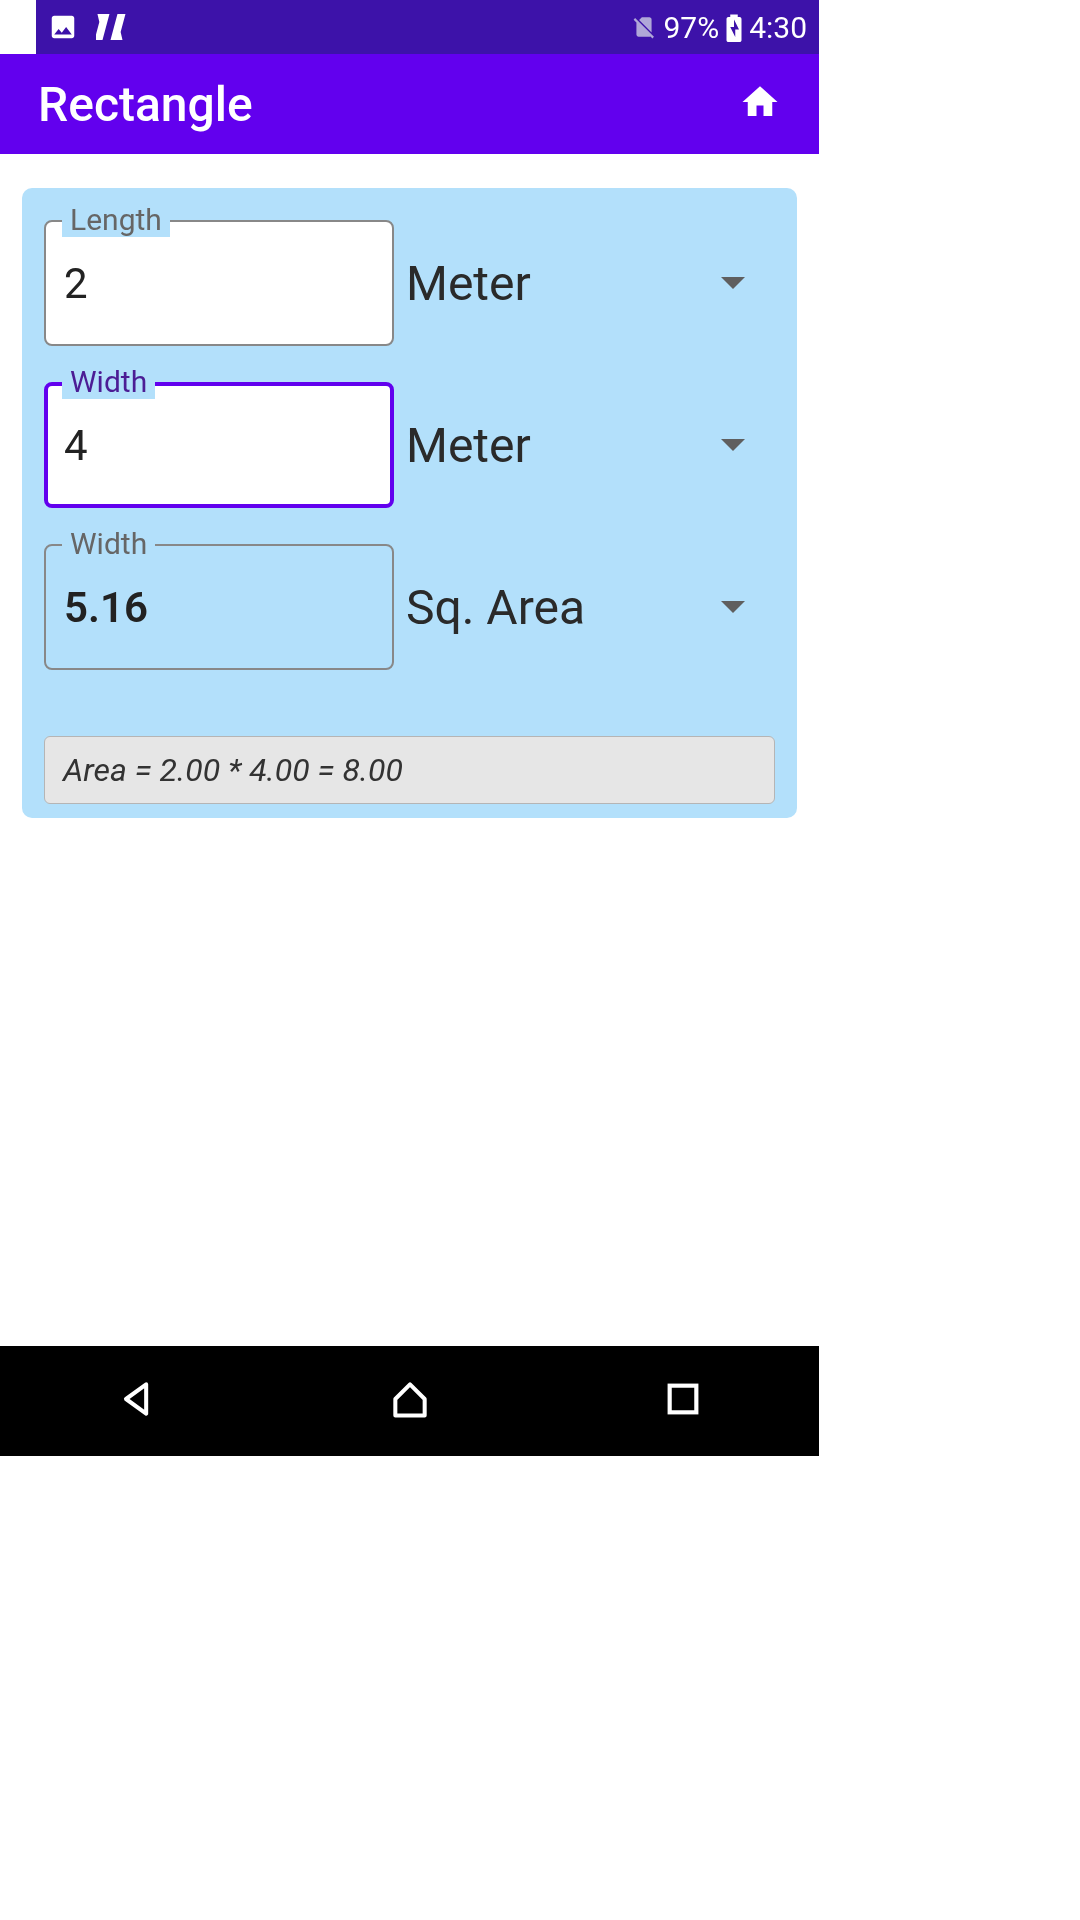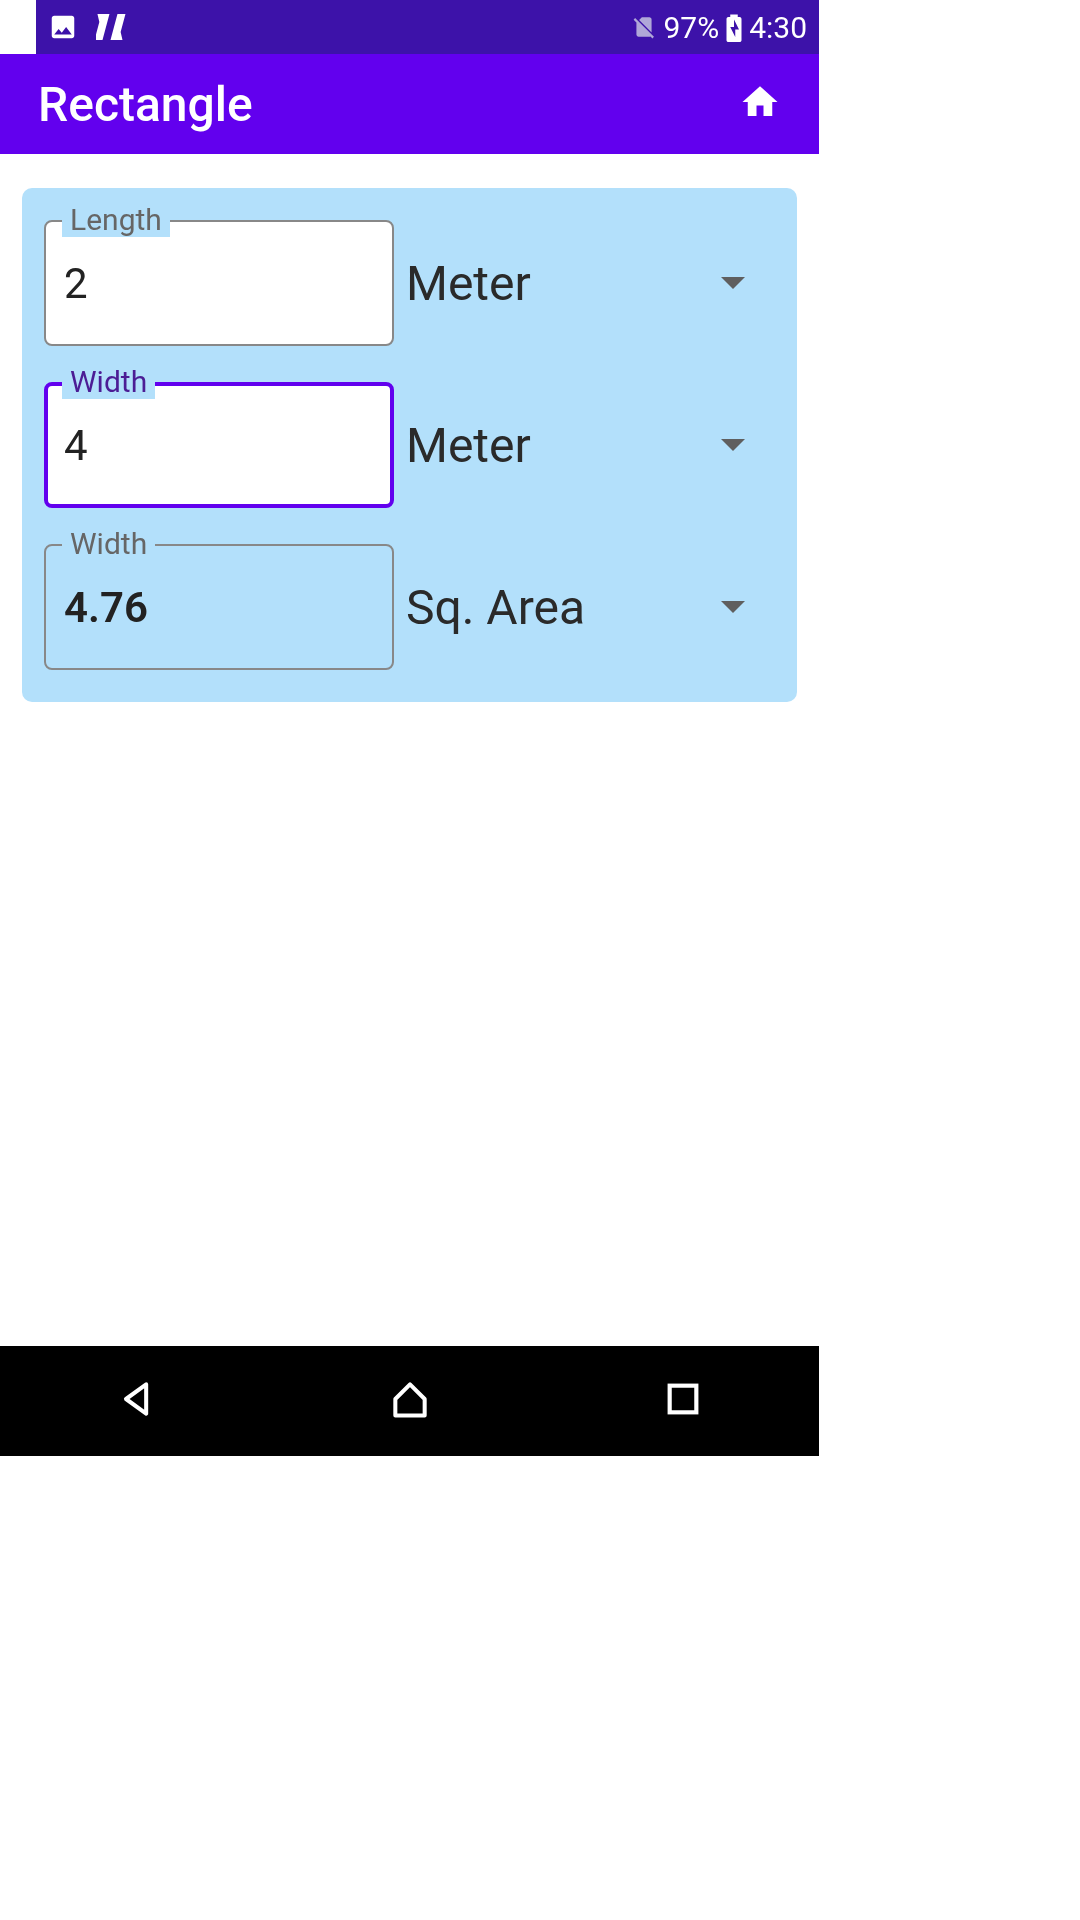--- a/index.html
+++ b/index.html
@@ -263,28 +263,29 @@
       <div class="unit-drop">
         <span class="unit-label">Meter</span>
         <span class="dropdown-arrow"></span>
       </div>
     </div>
 
     <div class="form-row">
       <div class="field-wrap">
         <div class="field-box readonly"></div>
         <span class="field-label">Width</span>
-        <div class="field-readonly-text">4.76</div>
+        <div class="field-readonly-text">5.16</div>
       </div>
       <div class="unit-drop">
         <span class="unit-label">Sq. Area</span>
         <span class="dropdown-arrow"></span>
       </div>
     </div>
 
+    <div class="formula-box">Area = 2.00 * 4.00 = 8.00</div>
 
   </div>
 </div>
 
 <div class="nav-bar">
   <div class="nav-btn">
     <span>
       <svg width="44" height="44" viewBox="0 0 24 24" fill="none" stroke="#ffffff" stroke-width="2.2">
           <path d="M17 4 L6 12 L17 20 Z" stroke-linejoin="round"></path>
         </svg>

